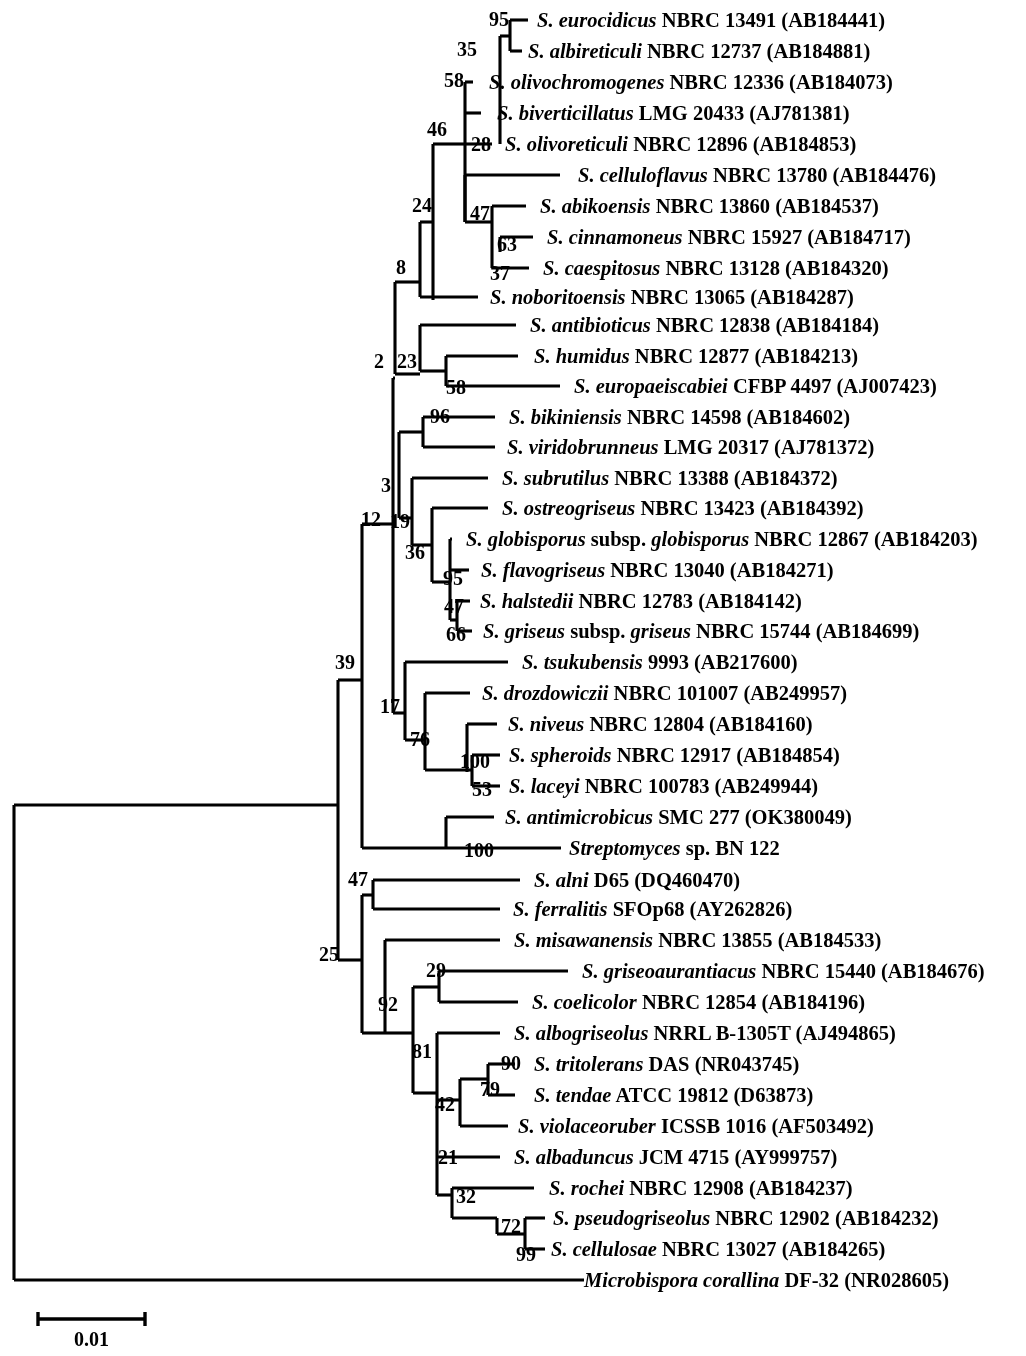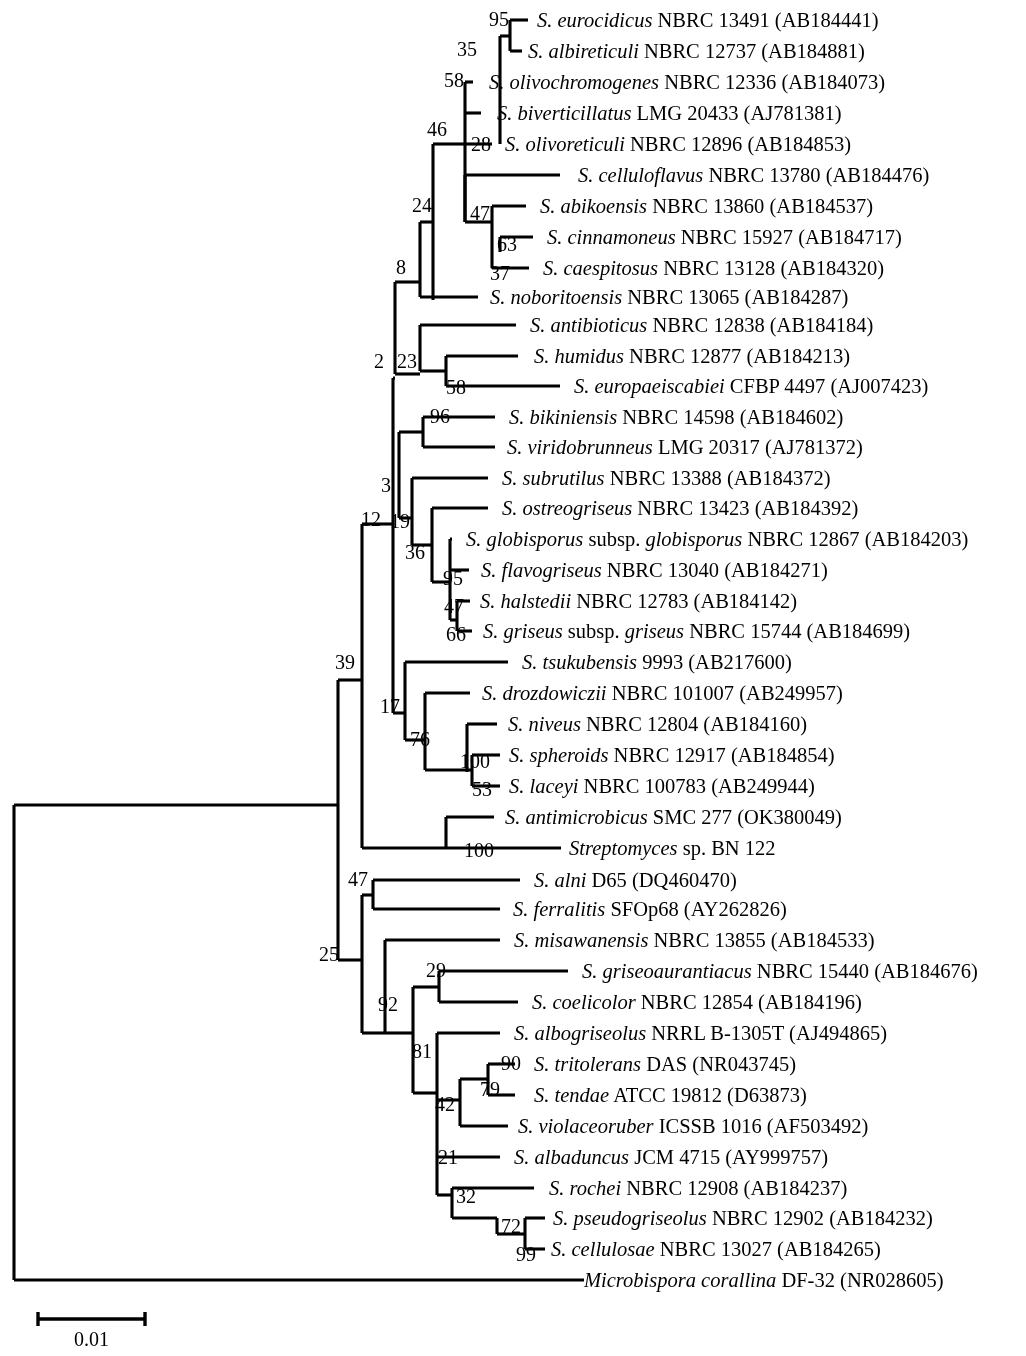--- a/index.html
+++ b/index.html
@@ -1,17 +1,17 @@
 <!DOCTYPE html>
 <html><head>
 <meta charset="utf-8">
 <style>
   html,body{margin:0;padding:0;background:#ffffff;}
   body{width:1026px;height:1356px;font-family:"Liberation Serif",serif;}
-  #stage{position:relative;width:1026px;height:1356px;overflow:hidden;background:#fff;}
+  #stage{position:relative;width:1026px;height:1356px;overflow:hidden;background:#fff;font-weight:bold;}
   svg#tree{position:absolute;left:0;top:0;width:1026px;height:1356px;}
   .branch{stroke:#000;stroke-width:3.1;stroke-linecap:butt;fill:none;}
   .scalebar{stroke:#000;stroke-width:3.4;fill:none;}
   text{font-family:"Liberation Serif",serif;fill:#000;}
   .taxon{font-size:20.5px;}
   .taxon .it{font-style:italic;}
   .boot{font-size:20px;text-anchor:end;}
   .scaletext{font-size:20px;text-anchor:middle;}
 </style>
 </head>

